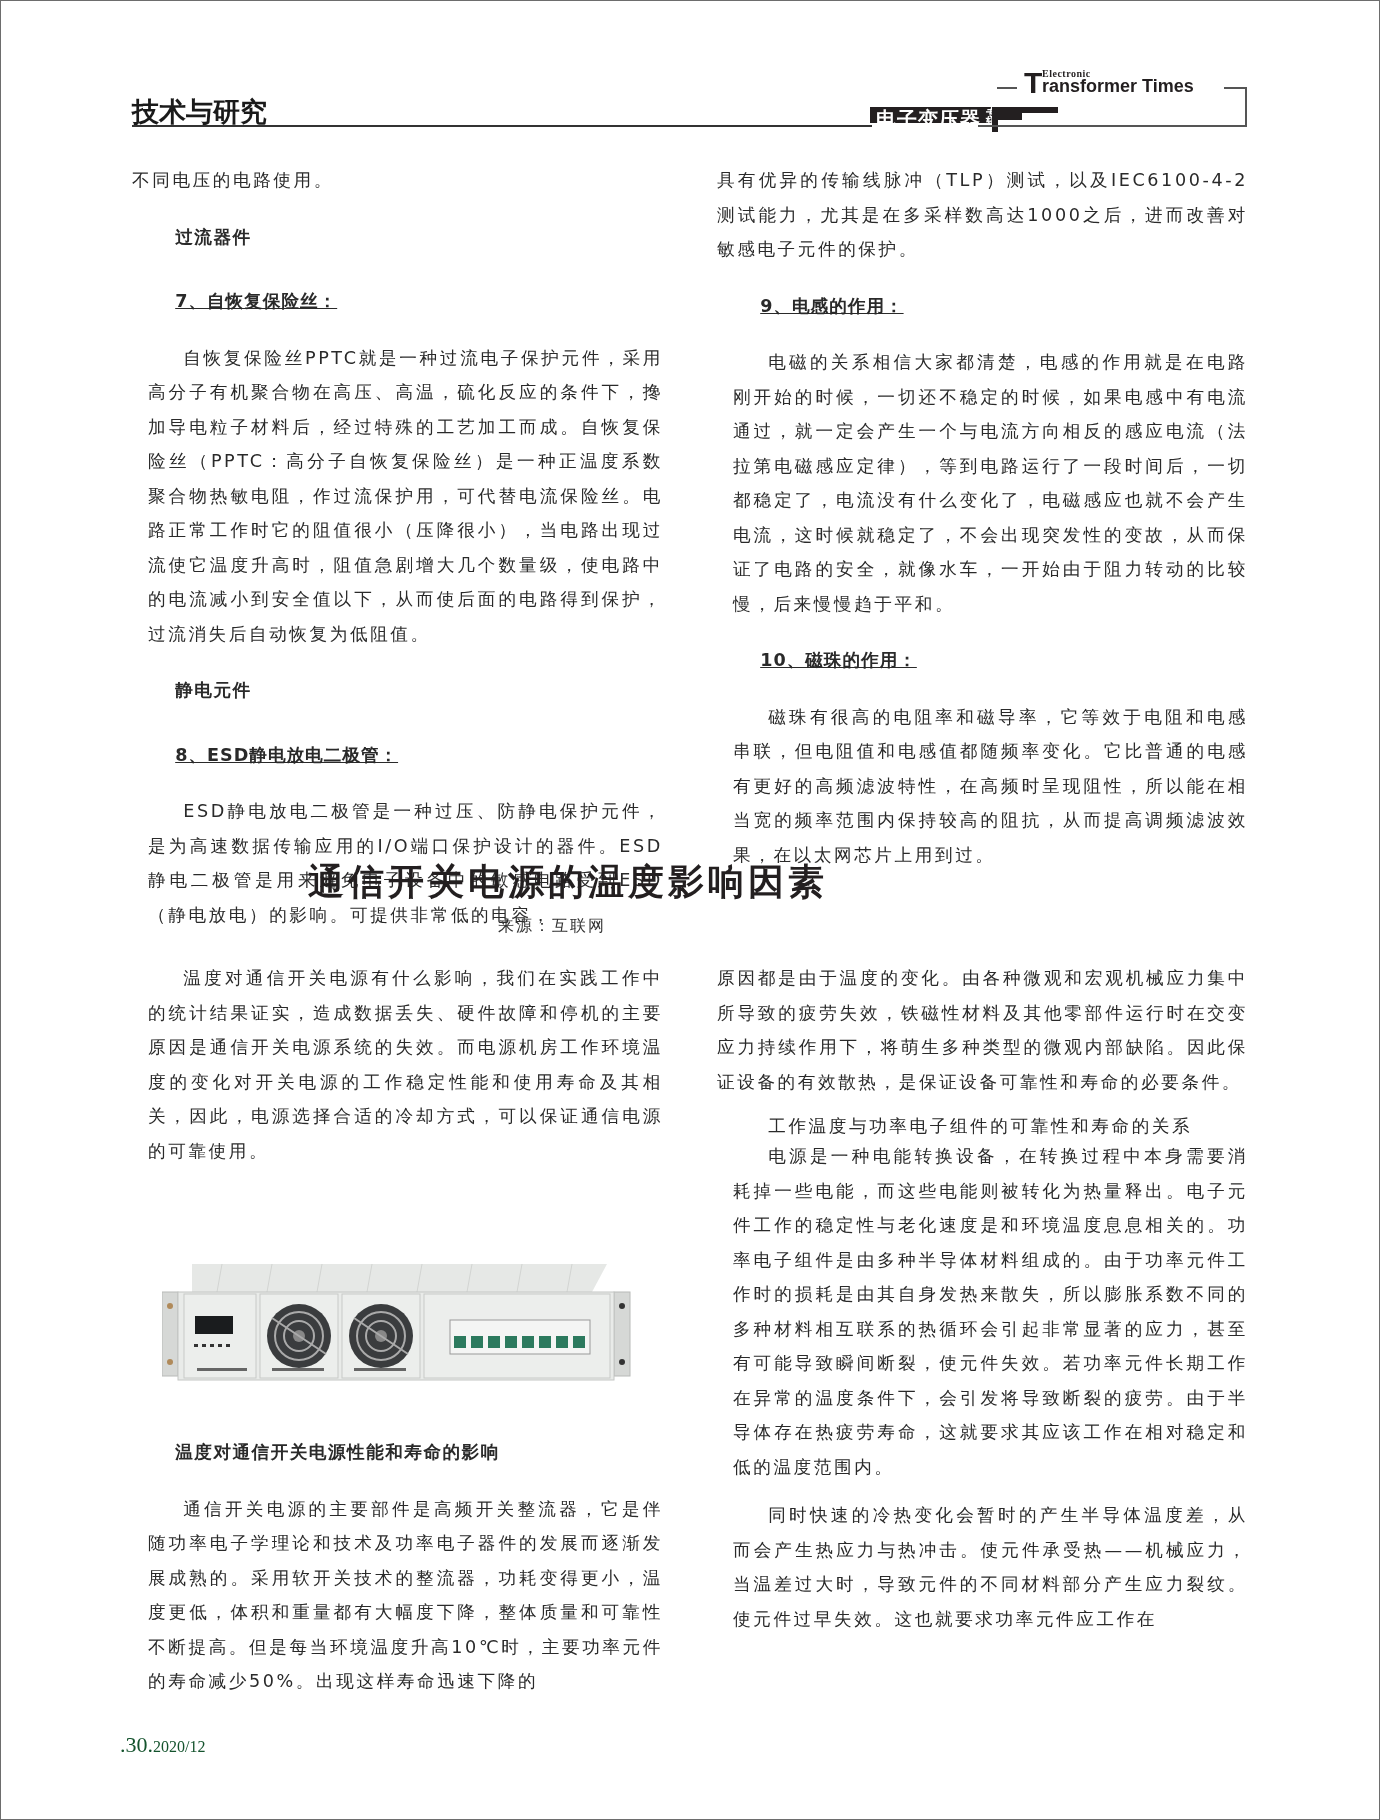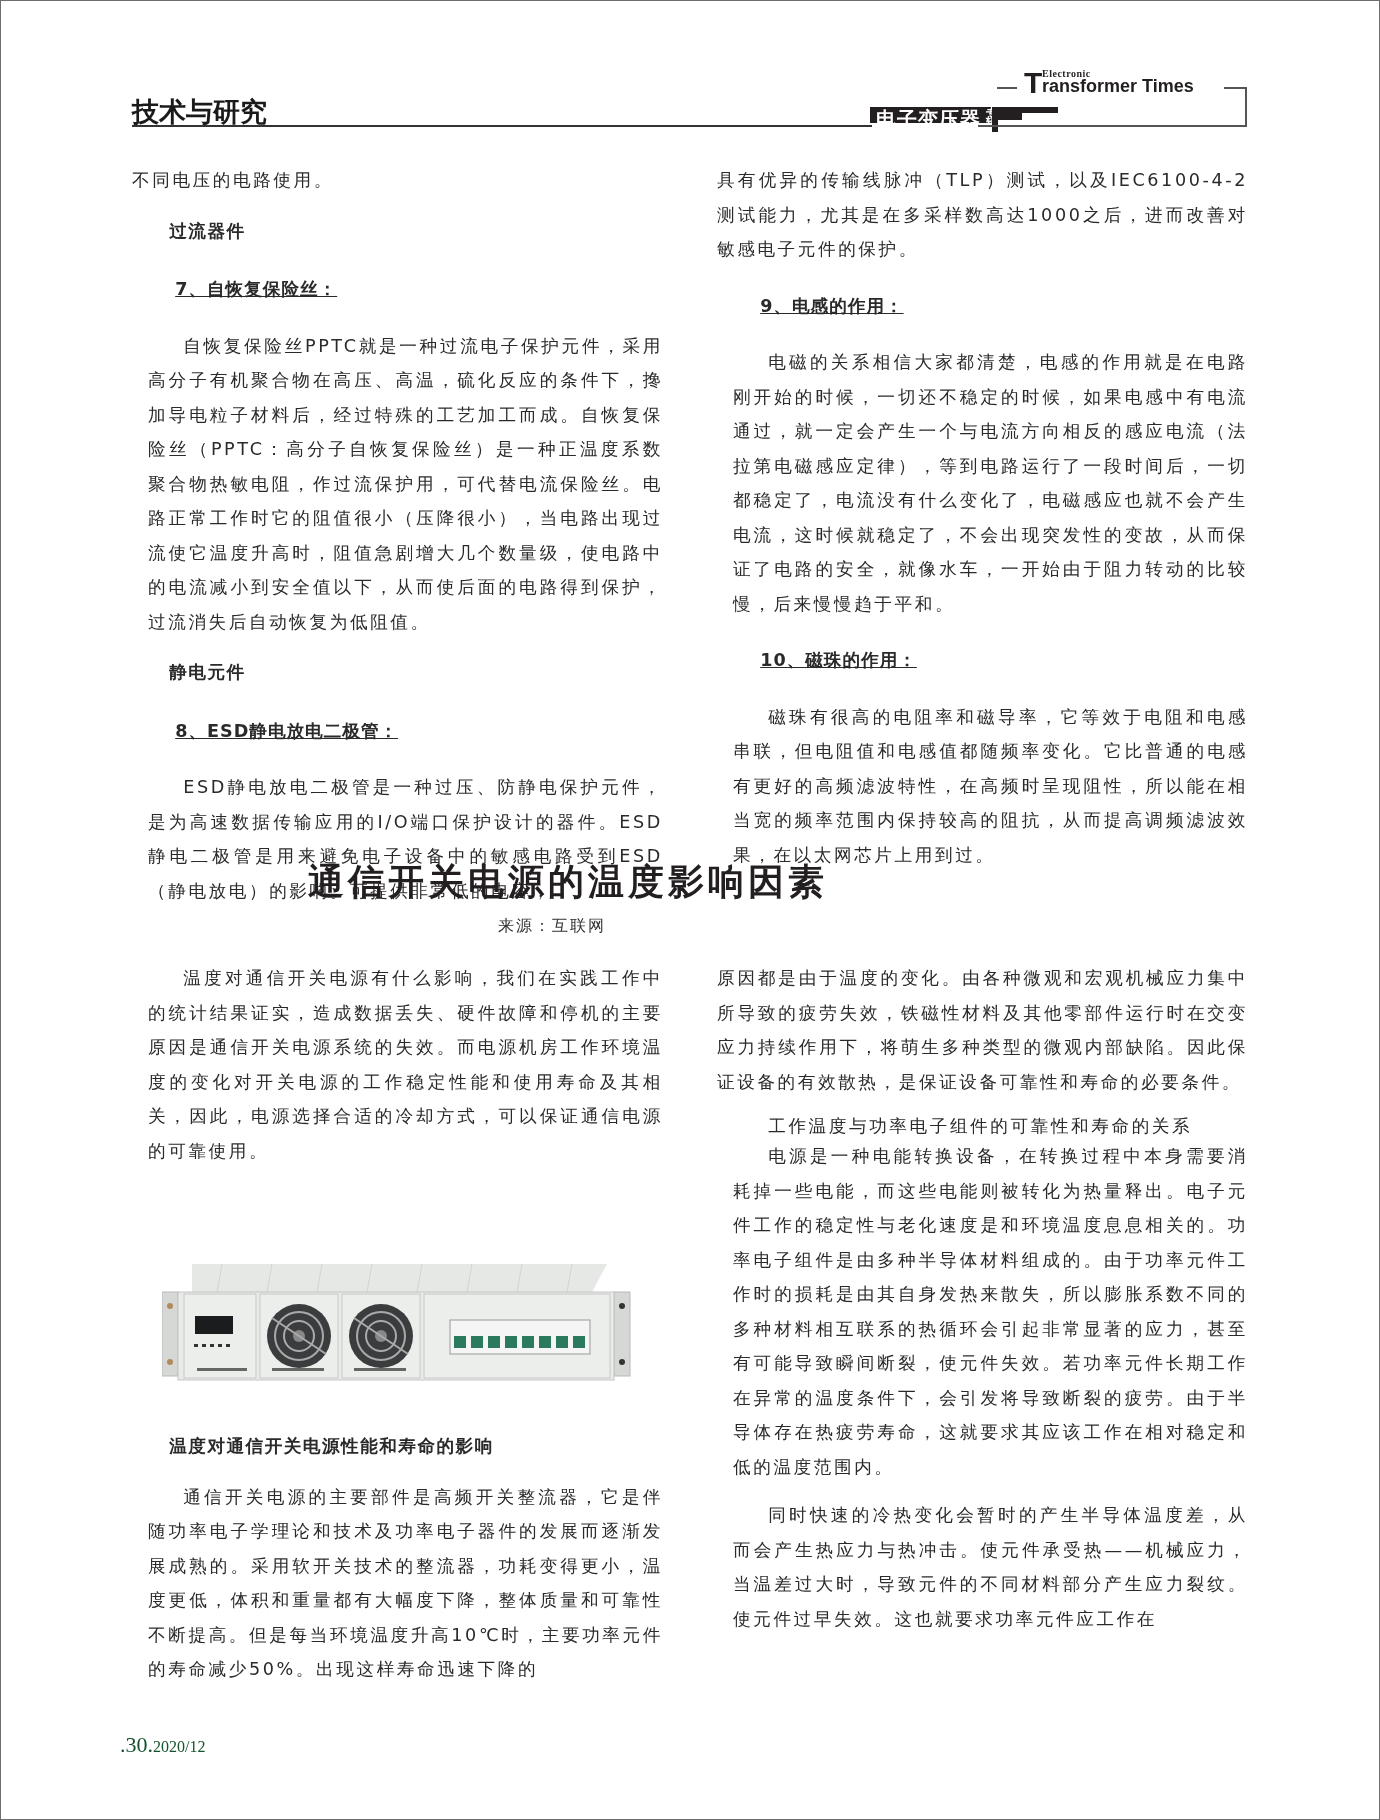--- a/index.html
+++ b/index.html
@@ -53,21 +53,21 @@
     .brand .electronic {
       position: absolute; left: 18px; top: 0px; font-family: "Liberation Serif", serif;
       font-size: 10px; font-weight: bold; letter-spacing: 0.5px; text-align: right;
     }
     .brand .rest { position: absolute; left: 18px; top: 8px; font-size: 18px; white-space: nowrap; }
 
     
     .col { position: absolute; font-size: 17.6px; line-height: 34.5px; letter-spacing: 2.6px; color: #2a2a2a; }
     .col p { margin: 0; text-align: justify; text-align-last: left; }
     .col p.ind { text-indent: 2em; margin-left: 16px; }
-    .col .h-bold { font-weight: bold; text-indent: 2em; margin: 2px; letter-spacing: 1.5px; }
+    .col .h-bold { font-weight: bold; text-indent: 2em; margin: 8px; letter-spacing: 1.5px; }
     .col .h-num { font-weight: bold; text-indent: 2em; margin: 8px; letter-spacing: 1px; text-decoration: underline; }
     .gap-s { height: 14px; }
 
     #colA { left: 132px; top: 163px; width: 531px; }
     #colB { left: 717px; top: 163px; width: 531px; }
     #colC { left: 132px; top: 961px; width: 531px; }
     #colD { left: 717px; top: 961px; width: 531px; }
 
     .article-title {
       position: absolute; left: 0; width: 1136px; top: 858px; text-align: center;

